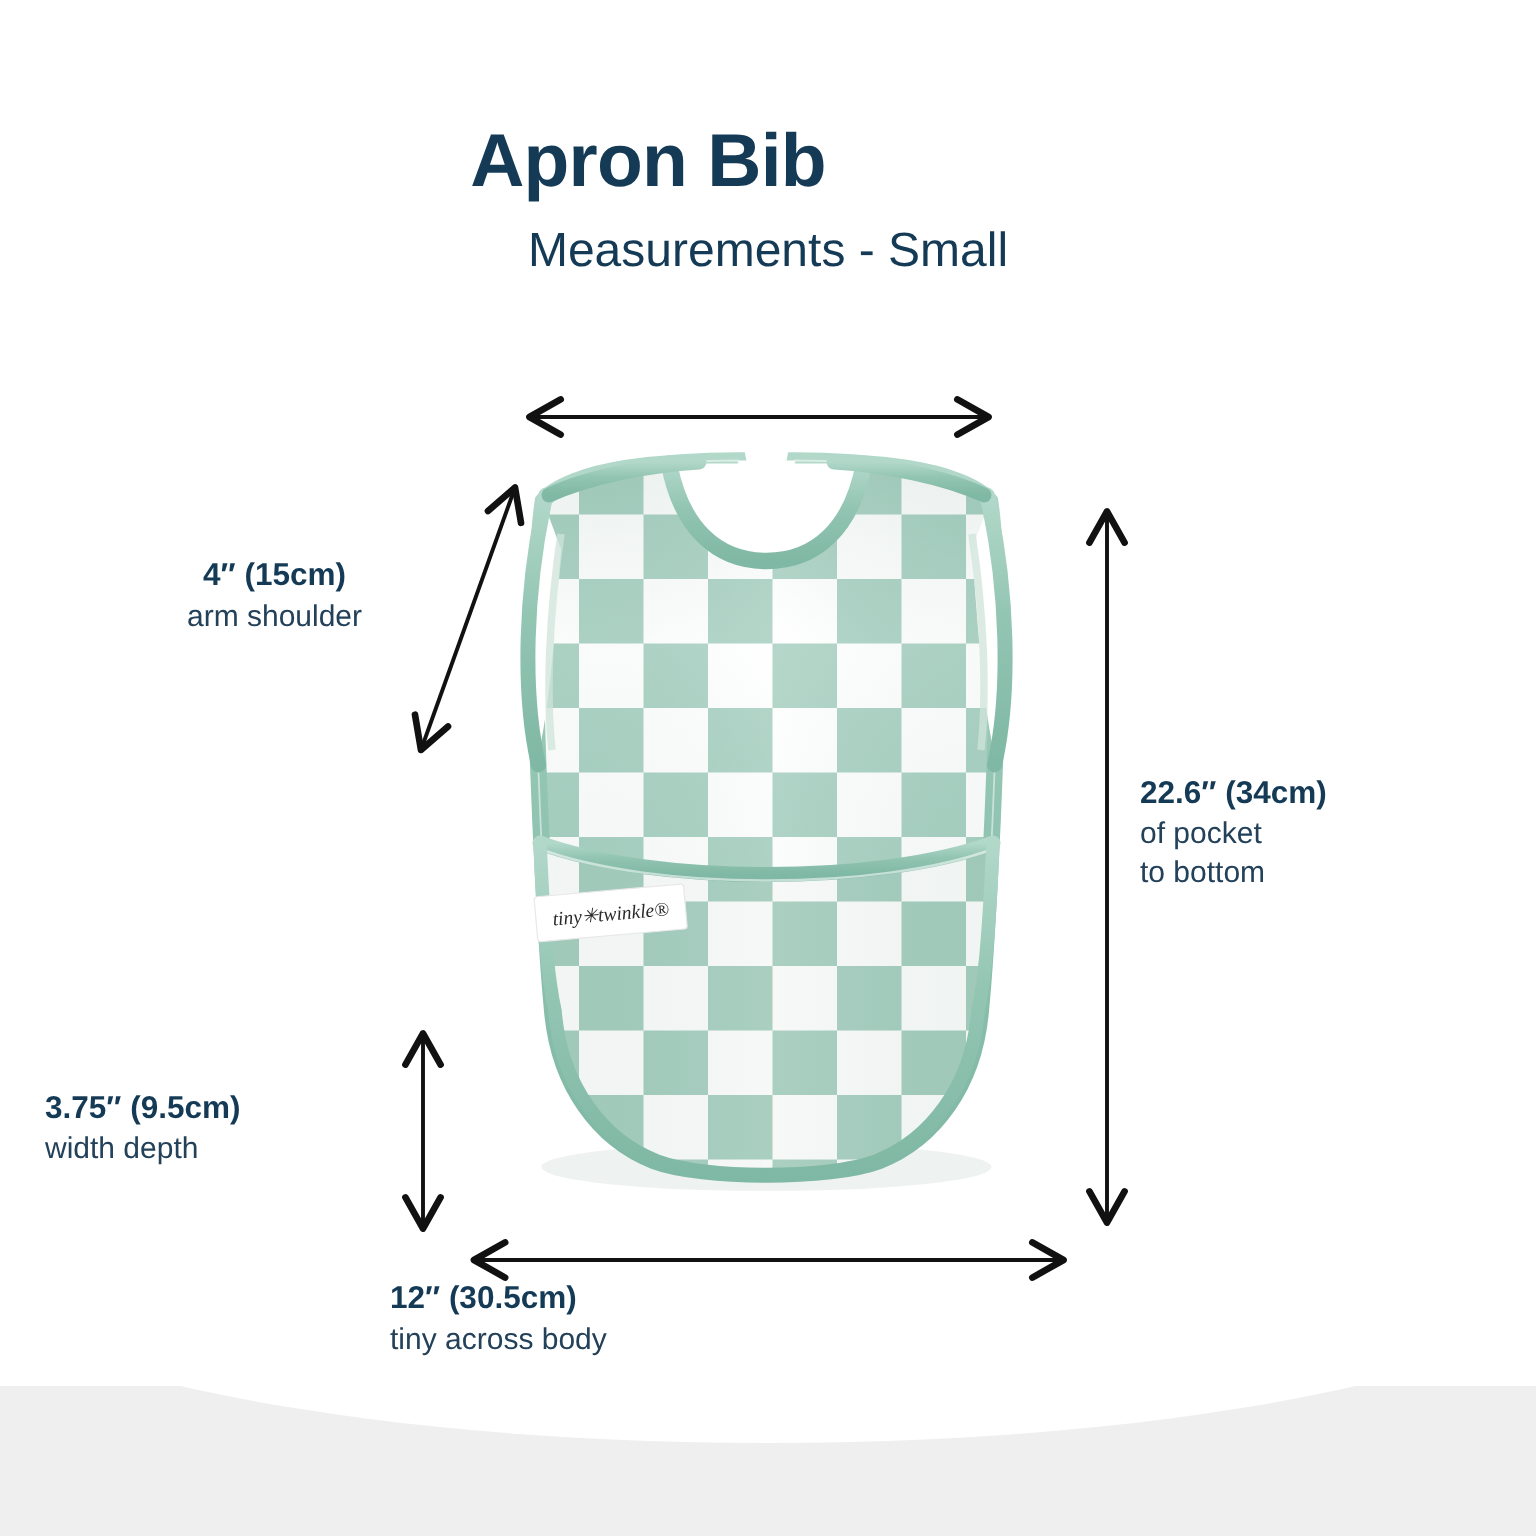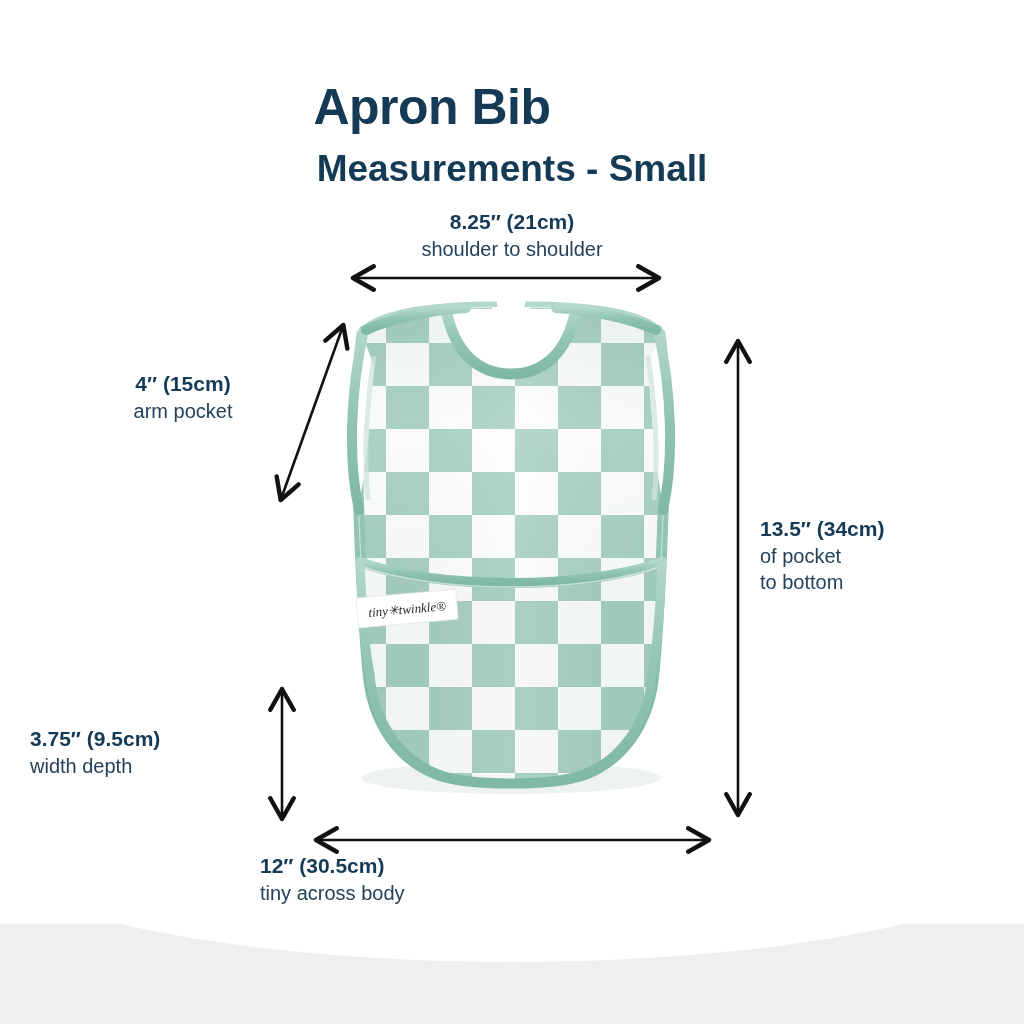--- a/index.html
+++ b/index.html
@@ -43,22 +43,22 @@
     font-weight: bold;
     letter-spacing: -0.5px;
     color: #143a56;
     z-index: 12;
   }
   .subtitle {
     position: absolute;
     left: 0; top: 148px;
     width: 1024px;
     text-align: center;
-    font-size: 37px;
-    font-weight: bold;
+    font-size: 32px;
+    font-weight: normal;
     color: #143a56;
     z-index: 12;
   }
 
   
   .mlabel { position: absolute; color: #143a56; z-index: 12; }
   .mlabel .val {
     font-size: 21px;
     font-weight: bold;
     line-height: 1.32;
@@ -98,32 +98,28 @@
 <body>
 
 <div id="stage">
 
   <div class="bottom-band"></div>
   <div class="bottom-band-curve"></div>
 
   <div class="title">Apron Bib</div>
   <div class="subtitle">Measurements - Small</div>
 
-  <div class="mlabel lbl-shoulder">
-    <div class="val">8.25″ (21cm)</div>
-    <div class="desc">shoulder to shoulder</div>
-  </div>
 
   <div class="mlabel lbl-arm">
     <div class="val">4″ (15cm)</div>
-    <div class="desc">arm pocket</div>
+    <div class="desc">arm shoulder</div>
   </div>
 
   <div class="mlabel lbl-neck">
-    <div class="val">13.5″ (34cm)</div>
+    <div class="val">22.6″ (34cm)</div>
     <div class="desc">of pocket</div>
     <div class="desc">to bottom</div>
   </div>
 
   <div class="mlabel lbl-pocket">
     <div class="val">3.75″ (9.5cm)</div>
     <div class="desc">width depth</div>
   </div>
 
   <div class="mlabel lbl-width">

